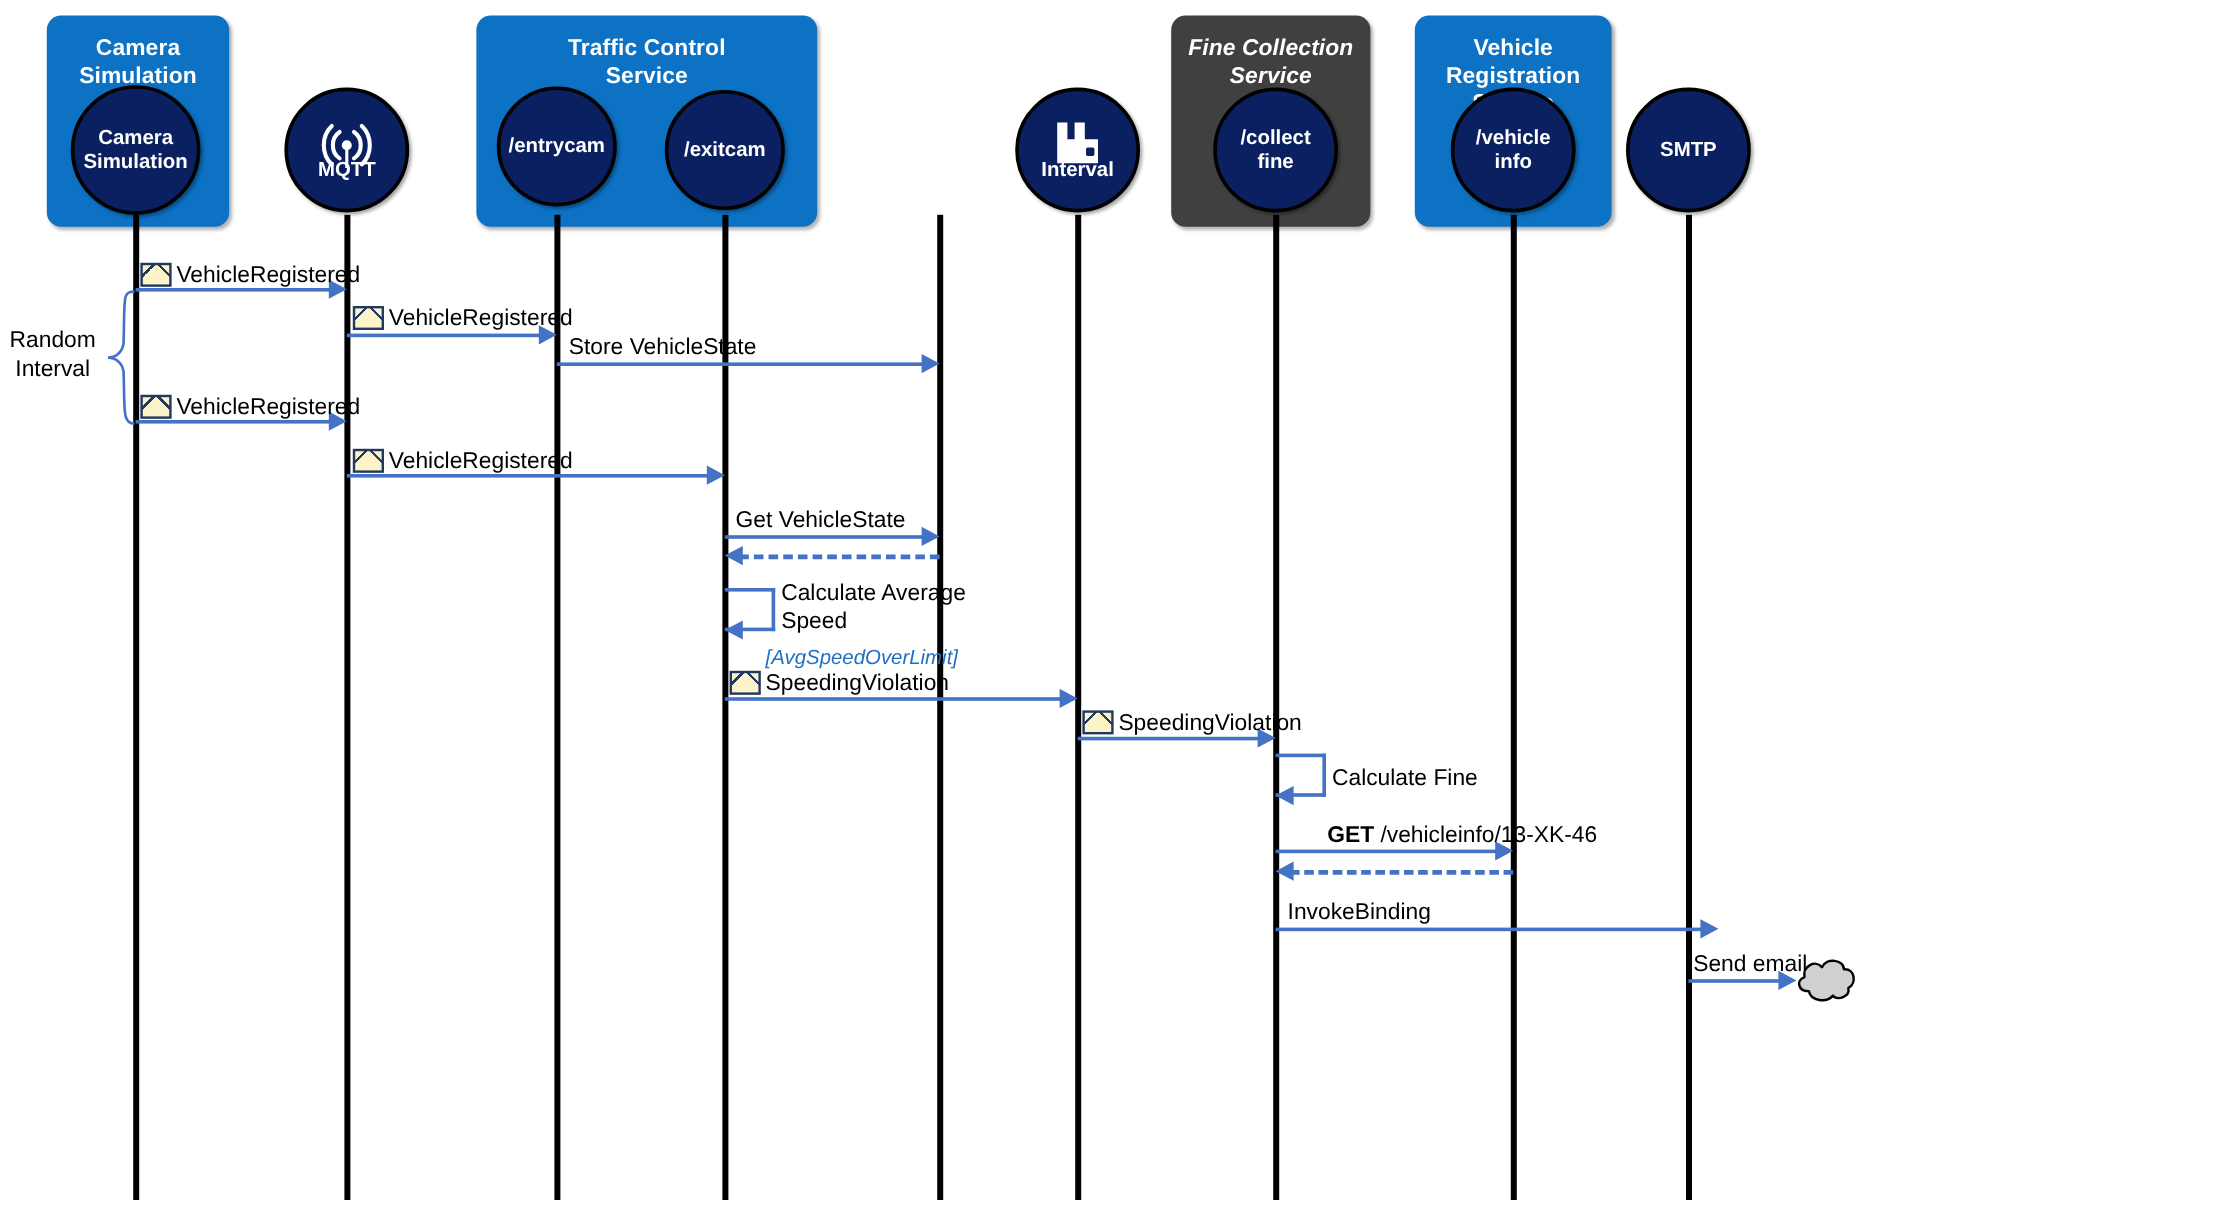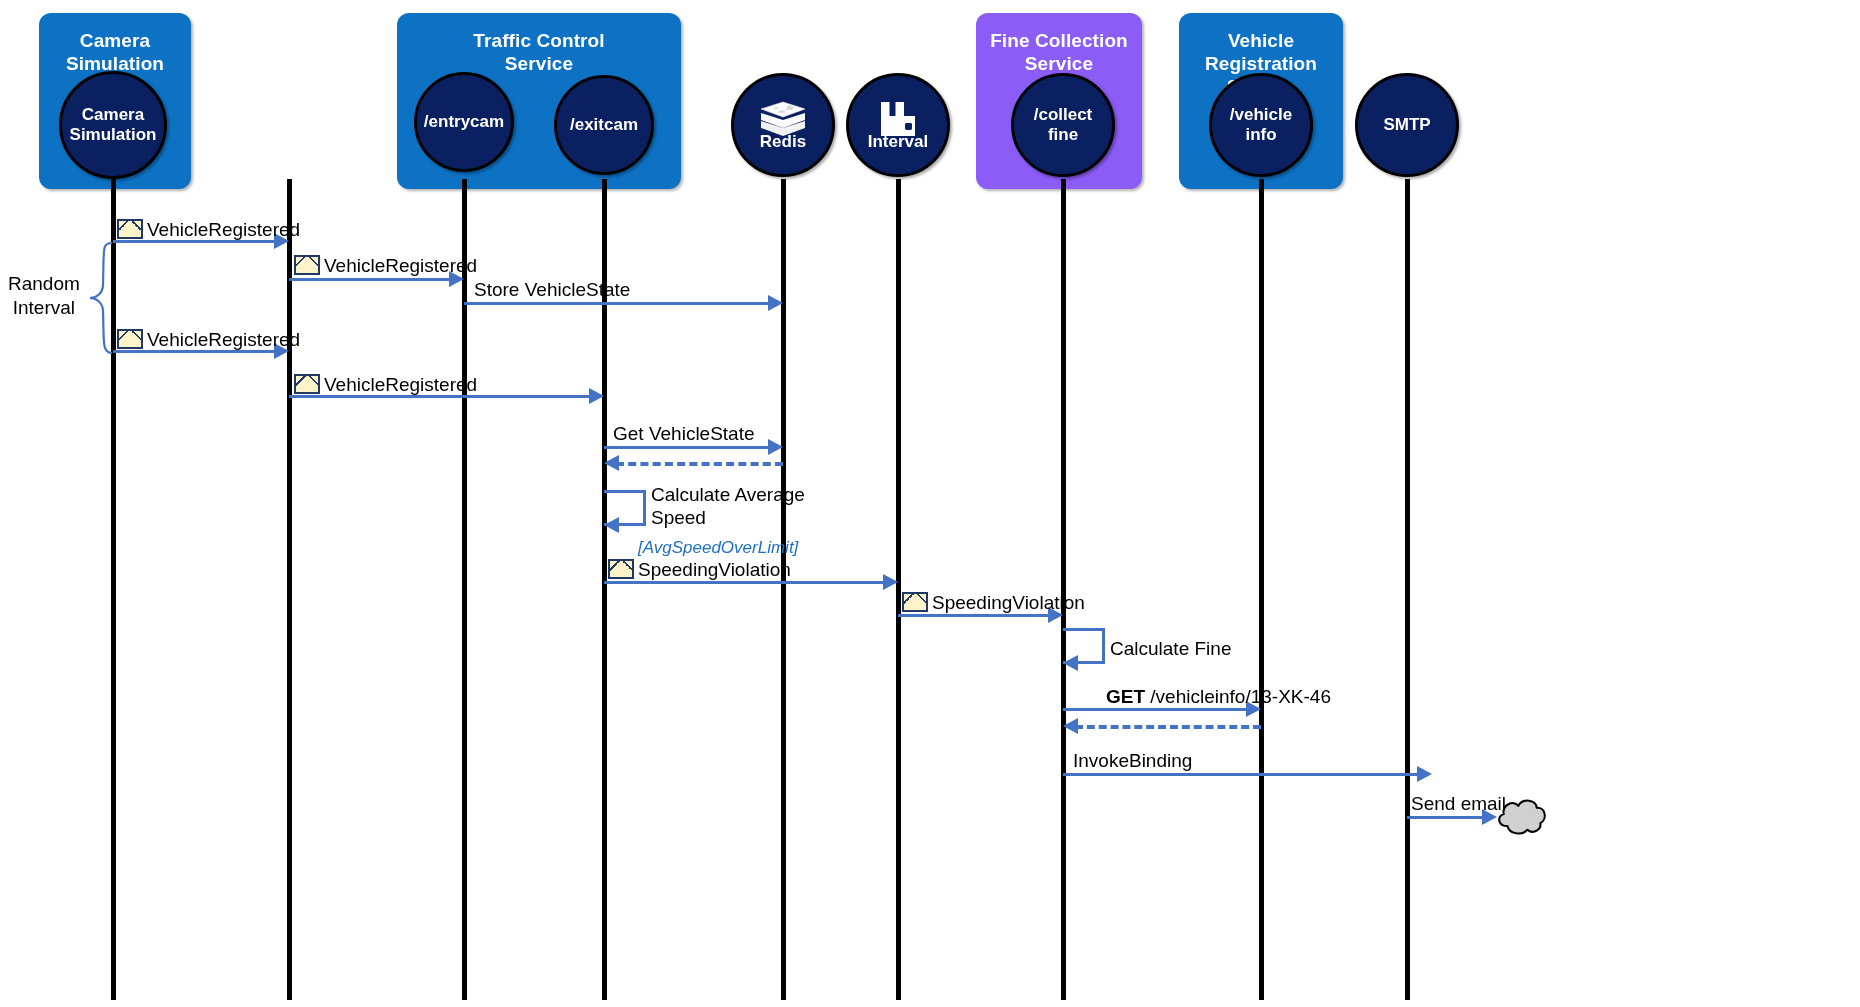--- a/index.html
+++ b/index.html
@@ -59,64 +59,63 @@
 <body>
 
 <div id="stage">
 
   <div class="svc-box" id="box-camera-simulation-service" style="left: 39px; top: 13px; width: 152px; height: 176px; background: rgb(13, 114, 196);">
     <div class="svc-title">Camera<br>Simulation</div>
   </div>
   <div class="svc-box" id="box-traffic-control-service" style="left: 397px; top: 13px; width: 284px; height: 176px; background: rgb(13, 114, 196);">
     <div class="svc-title">Traffic Control<br>Service</div>
   </div>
-  <div class="svc-box" id="box-fine-collection-service" style="left: 976px; top: 13px; width: 166px; height: 176px; background: #8b5cf6;">
+  <div class="svc-box" id="box-fine-collection-service" style="left: 976px; top: 13px; width: 166px; height: 176px; background: #404040; font-style: italic;">
     <div class="svc-title">Fine Collection<br>Service</div>
   </div>
   <div class="svc-box" id="box-vehicle-registration-service" style="left: 1179px; top: 13px; width: 164px; height: 176px; background: rgb(13, 114, 196);">
     <div class="svc-title">Vehicle Registration<br>Service</div>
   </div>
 
   <div class="lifeline" id="ll-camera-simulation" style="left: 110.5px; top: 179px; height: 821px; background: rgb(0, 0, 0);"></div>
   <div class="lifeline" id="ll-mqtt" style="left: 286.5px; top: 179px; height: 821px; background: rgb(0, 0, 0);"></div>
   <div class="lifeline" id="ll-entrycam" style="left: 461.5px; top: 179px; height: 821px; background: rgb(0, 0, 0);"></div>
   <div class="lifeline" id="ll-exitcam" style="left: 601.5px; top: 179px; height: 821px; background: rgb(0, 0, 0);"></div>
   <div class="lifeline" id="ll-redis" style="left: 780.5px; top: 179px; height: 821px; background: rgb(0, 0, 0);"></div>
   <div class="lifeline" id="ll-rabitmq" style="left: 895.5px; top: 179px; height: 821px; background: rgb(0, 0, 0);"></div>
   <div class="lifeline" id="ll-collect-fine" style="left: 1060.5px; top: 179px; height: 821px; background: rgb(0, 0, 0);"></div>
   <div class="lifeline" id="ll-vehicle-info" style="left: 1258.5px; top: 179px; height: 821px; background: rgb(0, 0, 0);"></div>
   <div class="lifeline" id="ll-smtp" style="left: 1404.5px; top: 179px; height: 821px; background: rgb(0, 0, 0);"></div>
 
   <div class="node" id="node-camera-simulation" style="left: 59px; top: 71px; width: 108px; height: 108px; background: rgb(10, 32, 96);">
     <div class="node-label">Camera<br>Simulation</div>
   </div>
 
+  <div class="node" id="node-mqtt" style="left: 237px; top: 73px; width: 104px; height: 104px; background: rgb(10, 32, 96);">
+    <svg width="52" height="40" viewBox="0 0 52 40" style="position:absolute;top:26px;left:50%;transform:translateX(-50%);">
+      <g fill="none" stroke="#ffffff" stroke-width="3.4" stroke-linecap="round">
+        <path d="M20 8 A12 13 0 0 0 20 30"></path>
+        <path d="M32 8 A12 13 0 0 1 32 30"></path>
+        <path d="M13.5 3 A19 21 0 0 0 13.5 35"></path>
+        <path d="M38.5 3 A19 21 0 0 1 38.5 35"></path>
+      </g>
+      <circle cx="26" cy="19" r="4.2" fill="#ffffff"></circle>
+      <rect x="24.7" y="19" width="2.6" height="19" fill="#ffffff"></rect>
+    </svg>
+    <div class="node-label with-icon">MQTT</div>
+  </div>
 
   <div class="node" id="node-entrycam" style="left: 414px; top: 72px; width: 100px; height: 100px; background: rgb(10, 32, 96);">
     <div class="node-label">/entrycam</div>
   </div>
 
   <div class="node" id="node-exitcam" style="left: 554px; top: 75px; width: 100px; height: 100px; background: rgb(10, 32, 96);">
     <div class="node-label">/exitcam</div>
   </div>
 
-  <div class="node" id="node-redis" style="left: 731px; top: 73px; width: 104px; height: 104px; background: rgb(10, 32, 96);">
-    <svg width="50" height="42" viewBox="0 0 50 42" style="position:absolute;top:24px;left:50%;transform:translateX(-50%);">
-      <g>
-        <path d="M25 28 L47 21 L47 28 L25 36 L3 28 L3 21 Z" fill="#f2f2f2"></path>
-        <path d="M25 20 L47 13 L47 20 L25 28 L3 20 L3 13 Z" fill="#fafafa"></path>
-        <path d="M25 2 L47 9 L25 17 L3 9 Z" fill="#ffffff"></path>
-        <path d="M25 2 L47 9 L25 17 L3 9 Z" fill="none" stroke="#e6e6e6" stroke-width="0.6"></path>
-        <path d="M15 8 l3 -1.5 l3 1.5 l-3 1.5 Z" fill="#dcdcdc"></path>
-        <path d="M29 6.5 l3.5 -1.6 l1 1.6 l3.4 .4 l-2.6 1.6 l.7 1.8 l-3.6 -.9 l-3.2 1.3 l.4 -1.9 Z" fill="#d8d8d8"></path>
-        <ellipse cx="24" cy="11.5" rx="3.4" ry="1.6" fill="#dcdcdc"></ellipse>
-      </g>
-    </svg>
-    <div class="node-label with-icon">Redis</div>
-  </div>
 
   <div class="node" id="node-rabitmq" style="left: 846px; top: 73px; width: 104px; height: 104px; background: rgb(10, 32, 96);">
     <svg width="40" height="40" viewBox="0 0 40 40" style="position:absolute;top:24px;left:50%;transform:translateX(-50%);">
       <path d="M3 2 h8.5 v14 h6 V2 h8.5 v14 h11 v20 H3 Z" fill="#ffffff"></path>
       <rect x="27" y="23" width="7" height="7" rx="1.4" fill="#0a2060"></rect>
     </svg>
     <div class="node-label with-icon">Interval</div>
   </div>
 
   <div class="node" id="node-collect-fine" style="left: 1011px; top: 73px; width: 104px; height: 104px; background: rgb(10, 32, 96);">

